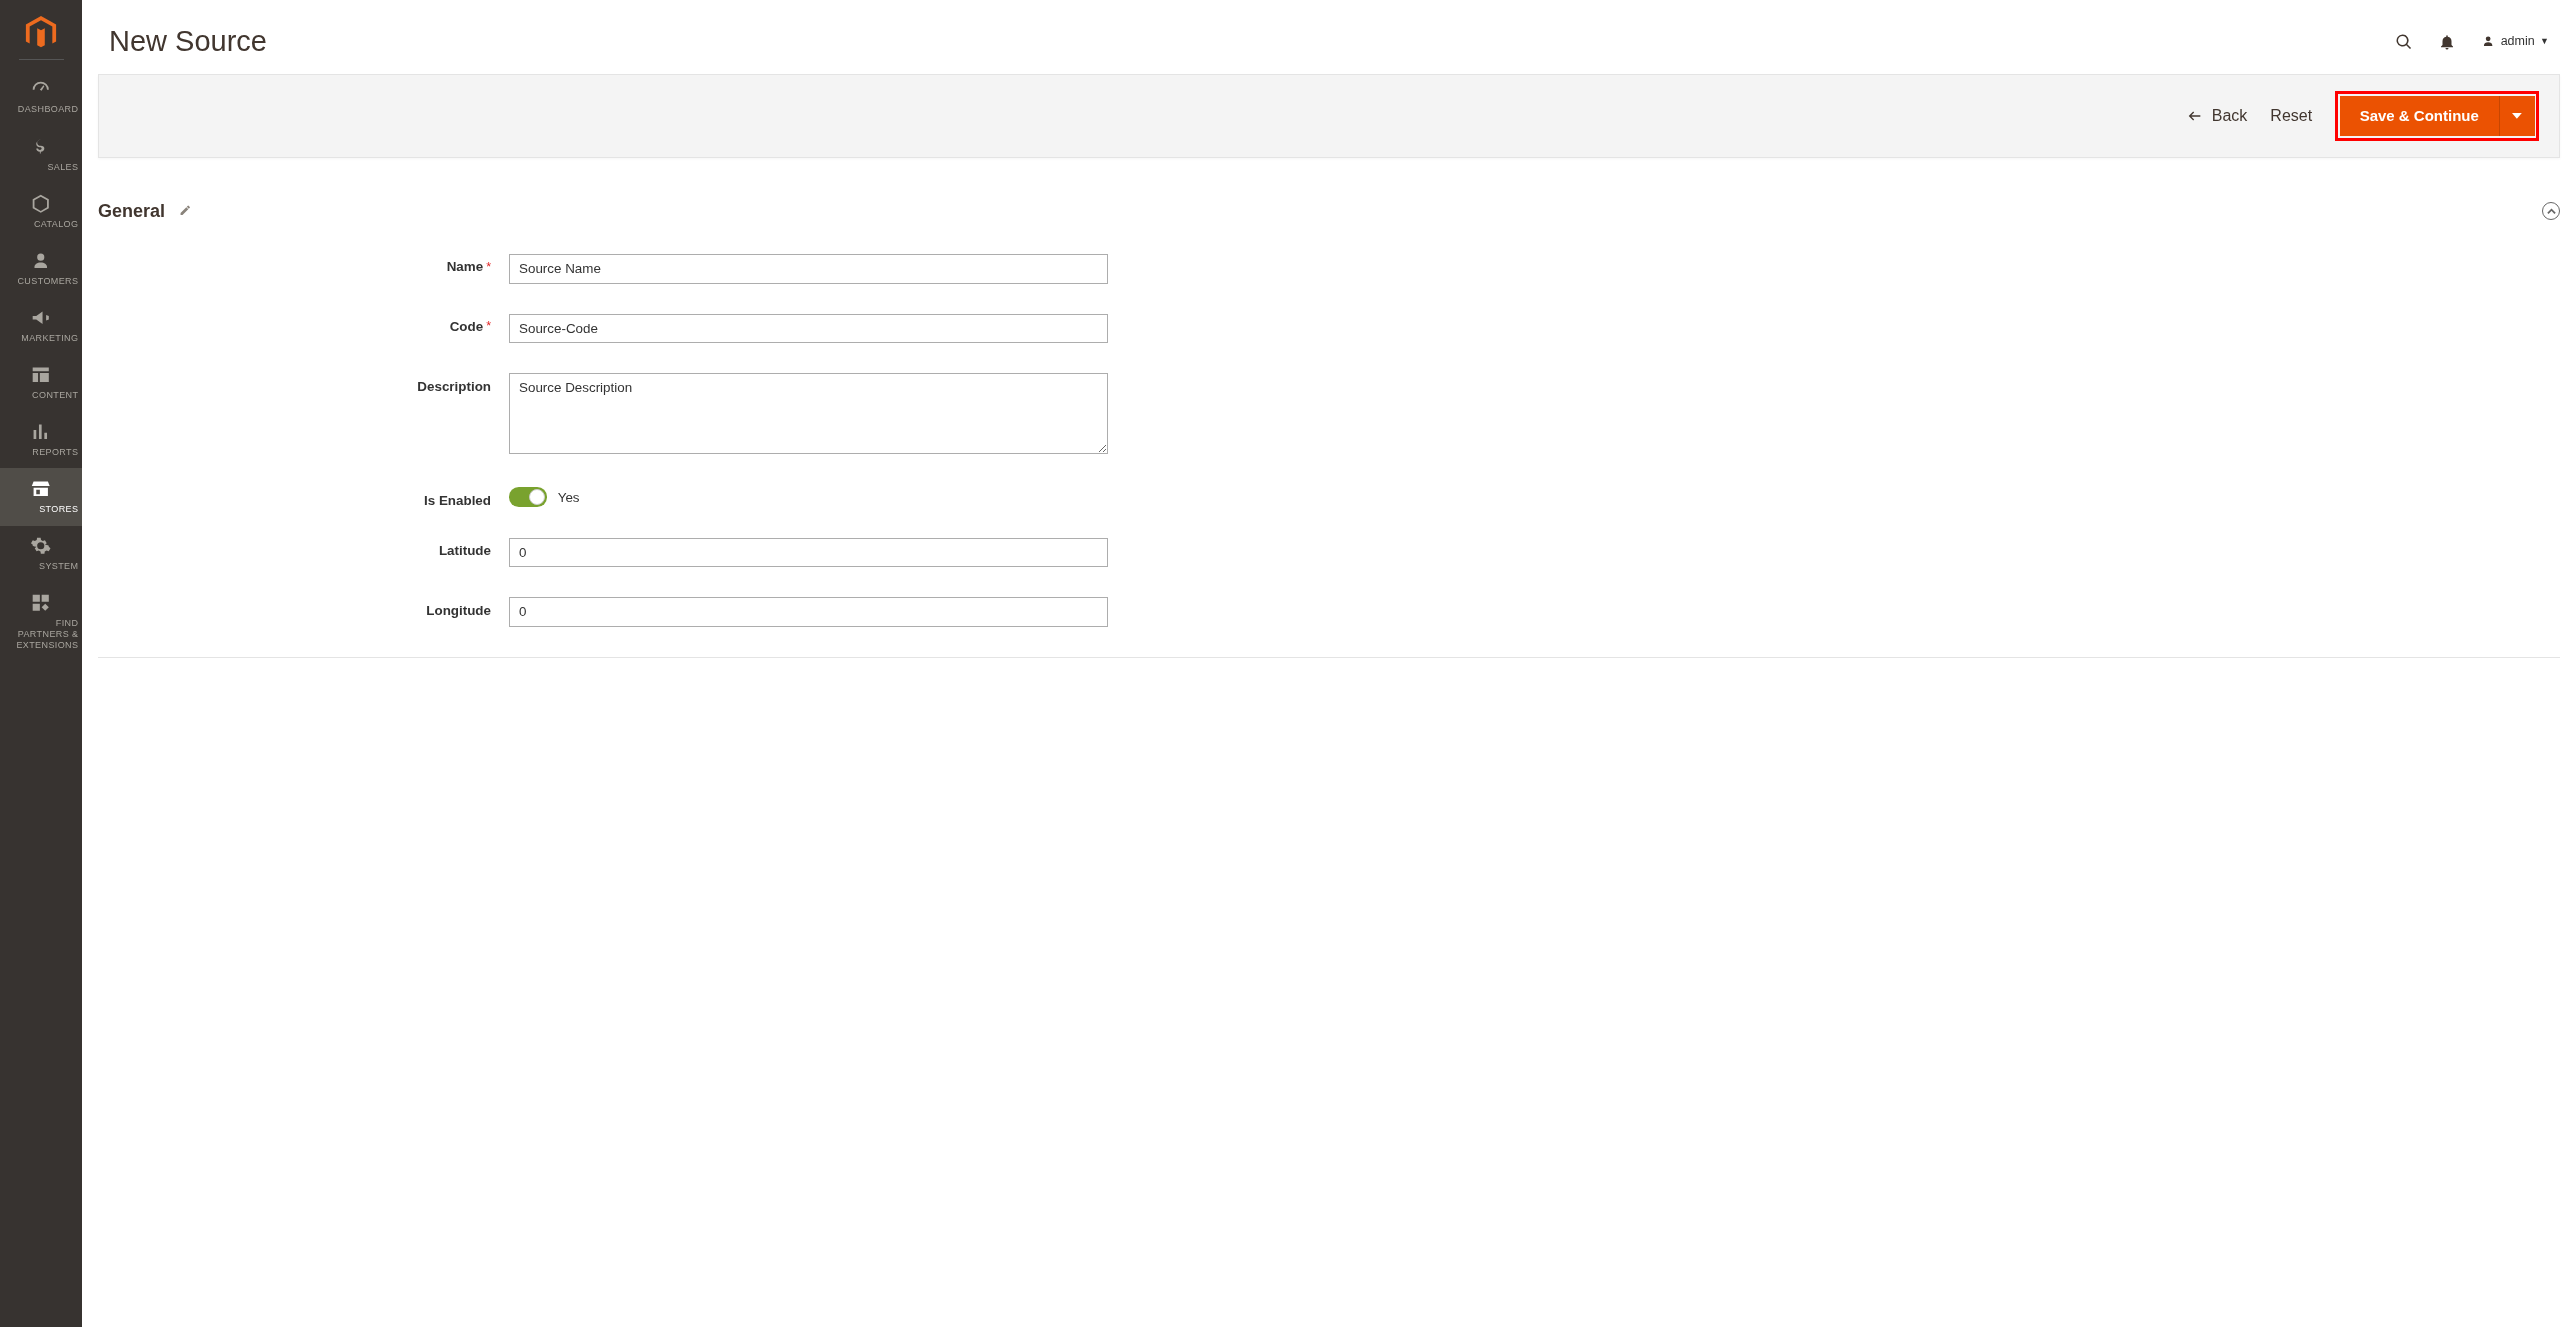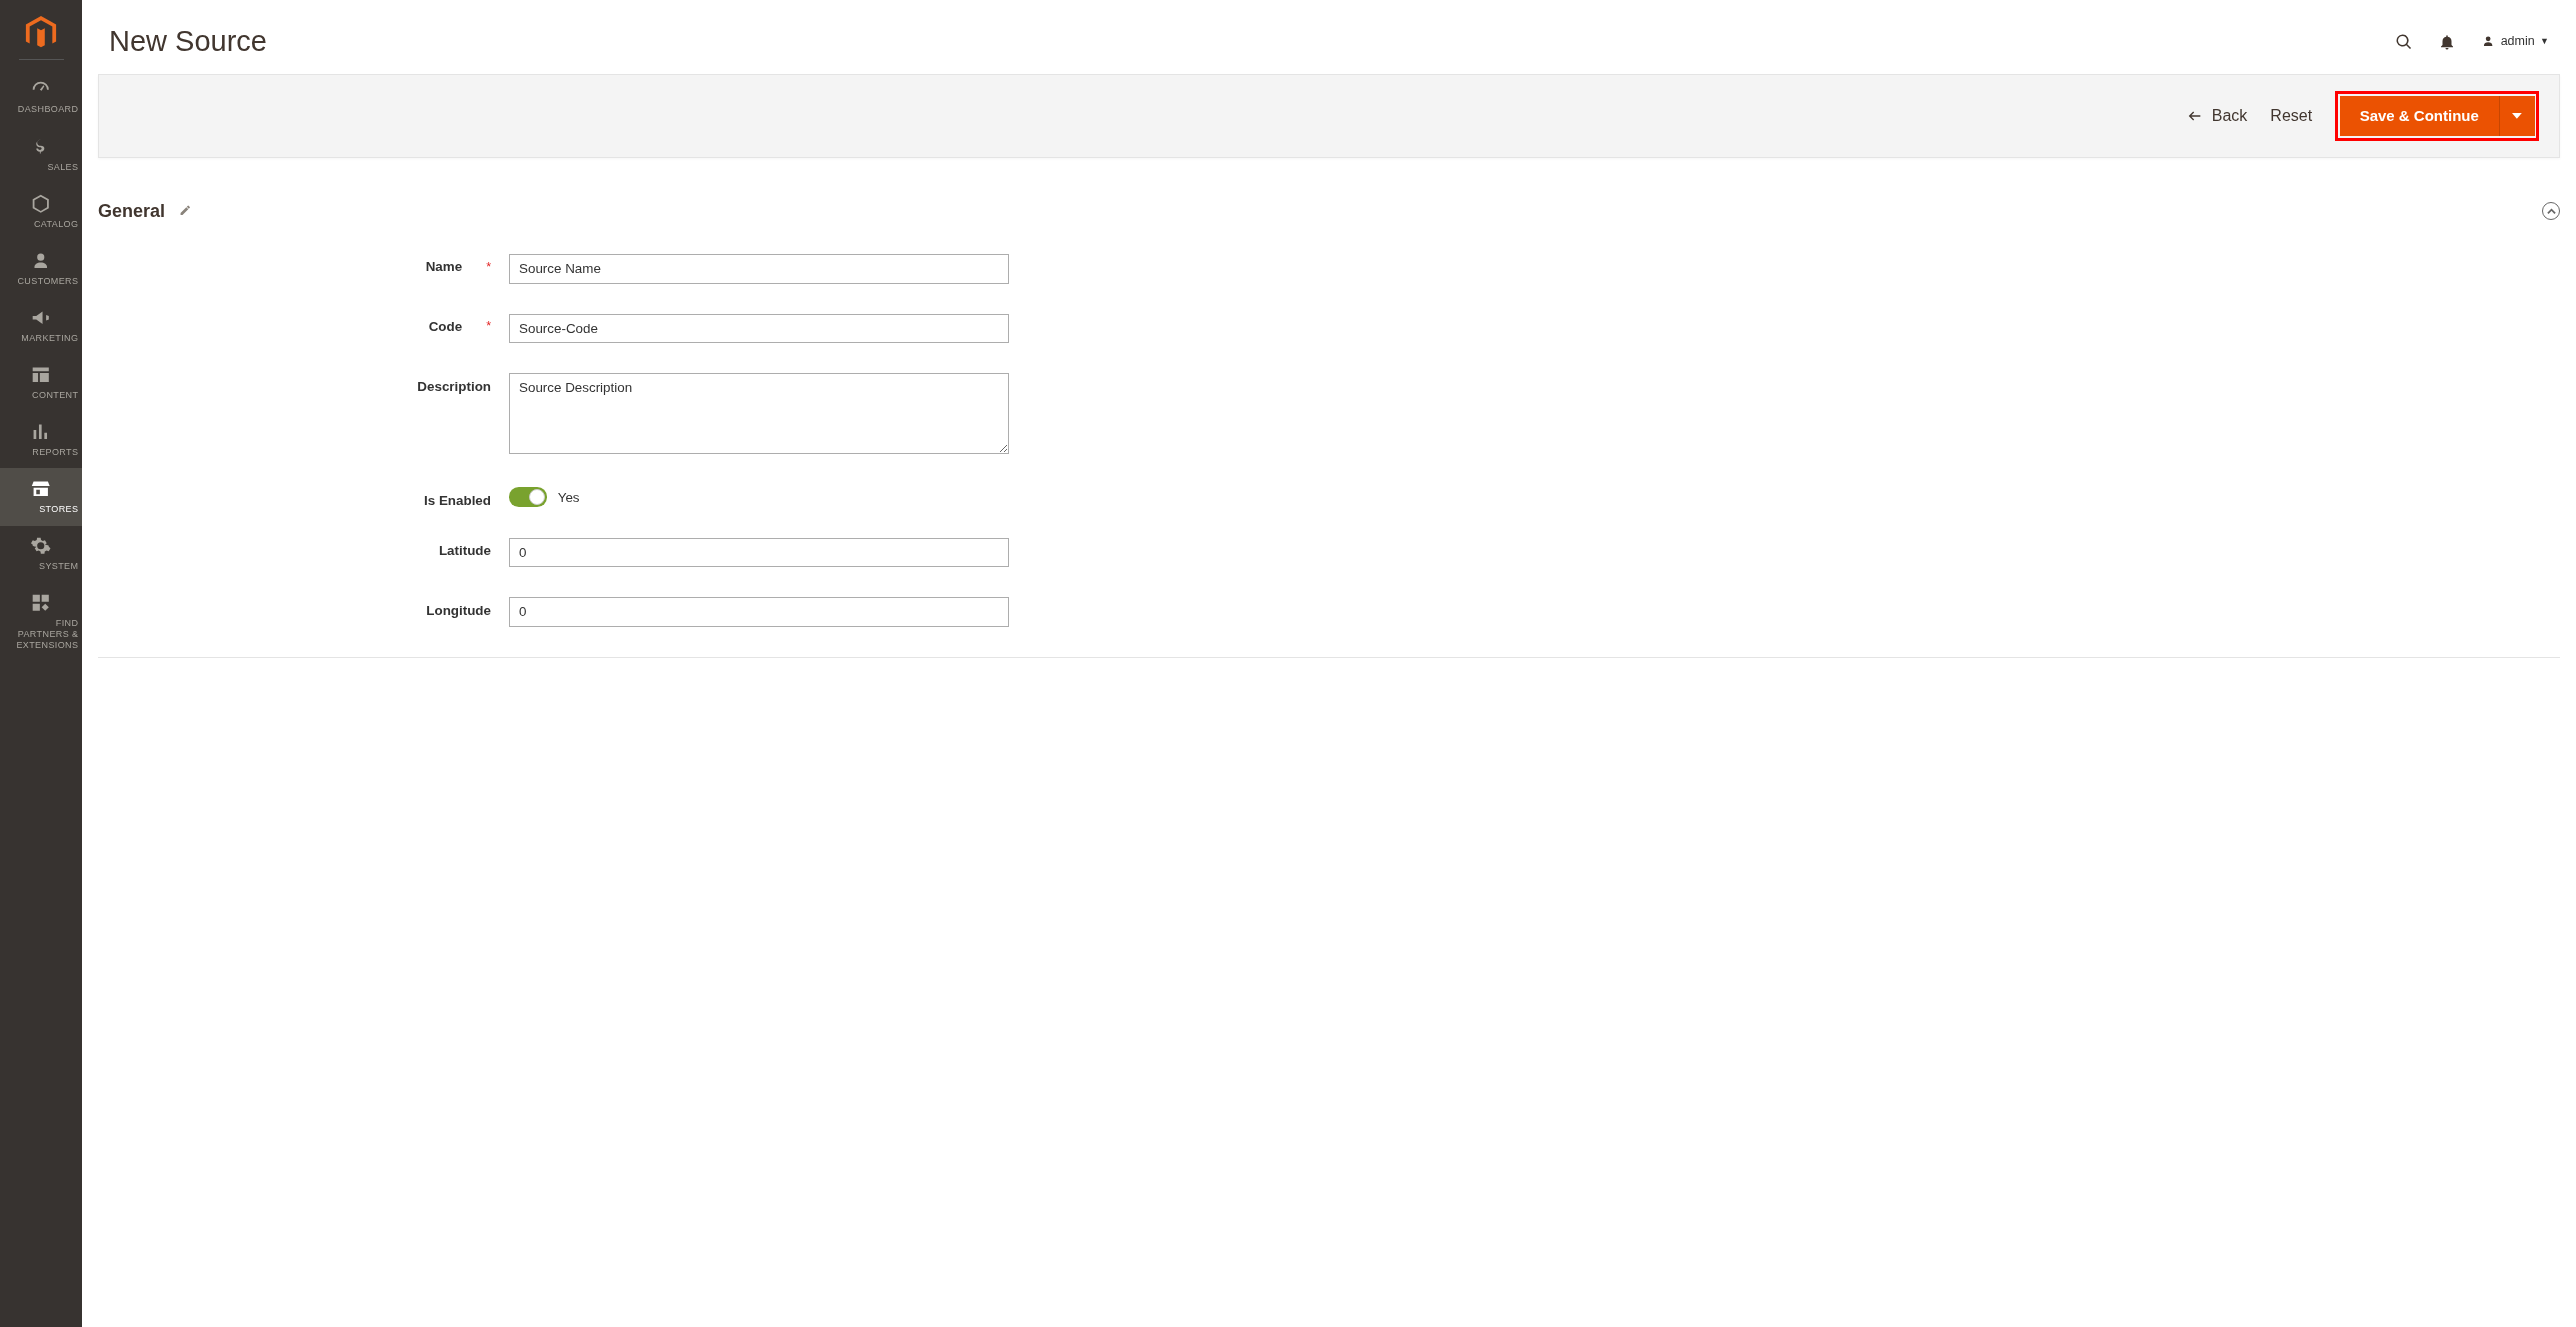--- a/index.html
+++ b/index.html
@@ -43,24 +43,24 @@
 .section-head { display:flex; align-items:center; justify-content:space-between; padding: 0 0 7.2px; }
 .section-title-wrap { display:flex; align-items:center; gap:14.3px; }
 .section-title { font-size:18px; font-weight:600; color:#41362f; }
 .edit-icon svg { width:12.5px; height:12.5px; fill:#8a837b; }
 .collapse-icon { width:18px; height:18px; border:0.9px solid #666; border-radius:50%; display:flex; align-items:center; justify-content:center; cursor:pointer; }
 .collapse-icon svg { width:9px; height:9px; stroke:#666; fill:none; stroke-width:2; }
 
 
 .form { margin: 25px 0 18px; }
 .form-row { display:flex; align-items:flex-start; margin-bottom: 30px; }
-.form-label-cell { width: 411px; text-align:right; padding-right: 18px; padding-top:5.4px; display:flex; justify-content:flex-end; align-items:center; gap:24px; }
+.form-label-cell { width: 411px; text-align:right; padding-right: 18px; padding-top:5.4px; display:flex; justify-content:flex-end; align-items:center; gap:3px; }
 .form-label { font-size:13.4px; font-weight:600; color:#333; }
 .req { color:#e22626; font-size:12.5px; }
-.form-input-cell { width: 500px; }
+.form-input-cell { width: 599px; }
 .form-input, .form-textarea { width:100%; border:0.9px solid #adadad; padding:6.3px 9px; font-size:13.4px; color:#333; font-family:inherit; }
 .form-textarea { height:81px; resize:both; }
 .toggle-wrap { display:flex; align-items:center; gap:10.7px; }
 .toggle { width:38px; height:19.7px; background:#79a22e; border-radius:9.8px; position:relative; cursor:pointer; }
 .toggle .knob { position:absolute; right:1.8px; top:1.8px; width:16px; height:16px; background:#fff; border-radius:50%; border:0.9px solid #ccc; }
 .toggle-label { font-size:13.4px; }
 
 .hr { border:none; border-top:0.9px solid #e4e4e4; margin: 27px 16px 0; }
 </style>
 </head>

